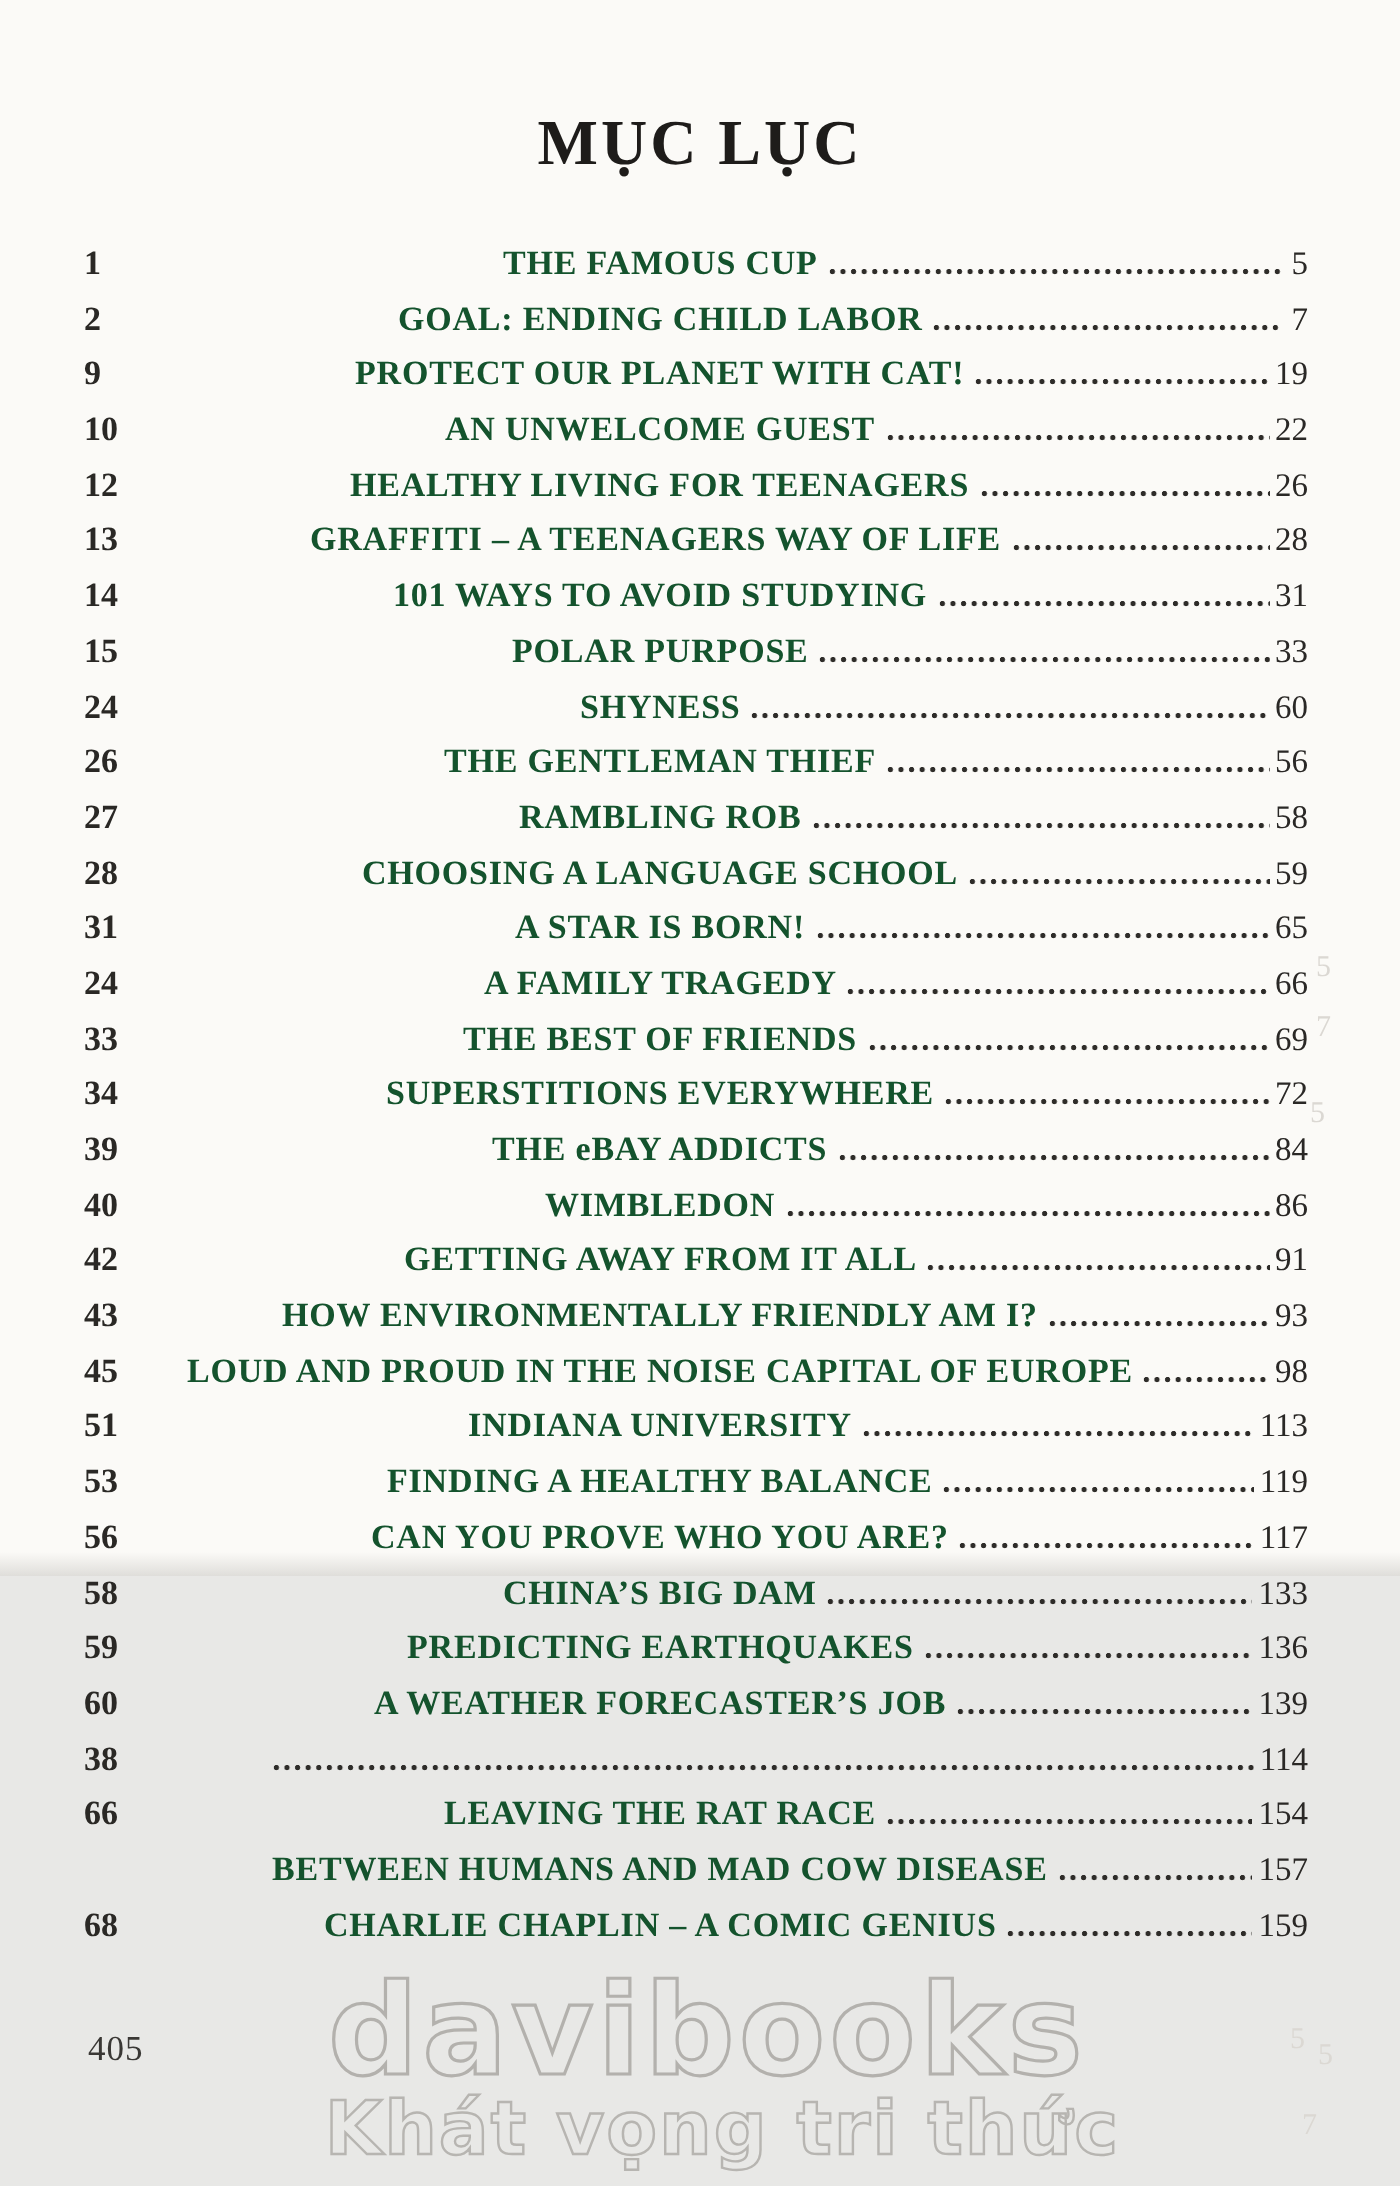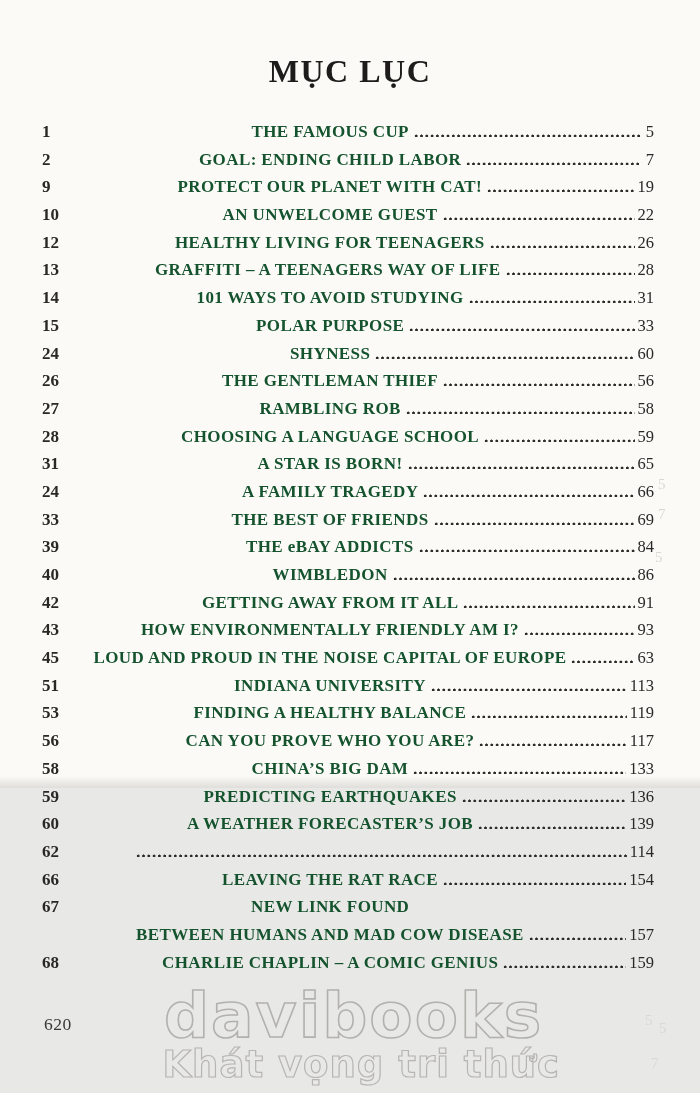--- a/index.html
+++ b/index.html
@@ -177,20 +177,27 @@
     <span class="pageno">66</span>
   </div>
       <div class="row">
     <span class="unit">33</span>
     <span class="spacer" style="width: 141.5px;"></span>
     <span class="title">THE BEST OF FRIENDS</span>
     <span class="dots"></span>
     <span class="pageno">69</span>
   </div>
       <div class="row">
+    <span class="unit">34</span>
+    <span class="spacer" style="width: 103px;"></span>
+    <span class="title">SUPERSTITIONS EVERYWHERE</span>
+    <span class="dots"></span>
+    <span class="pageno">72</span>
+  </div>
+      <div class="row">
     <span class="unit">39</span>
     <span class="spacer" style="width: 156px;"></span>
     <span class="title">THE eBAY ADDICTS</span>
     <span class="dots"></span>
     <span class="pageno">84</span>
   </div>
       <div class="row">
     <span class="unit">40</span>
     <span class="spacer" style="width: 182.5px;"></span>
     <span class="title">WIMBLEDON</span>
@@ -209,21 +216,21 @@
     <span class="spacer" style="width: 51px;"></span>
     <span class="title">HOW ENVIRONMENTALLY FRIENDLY AM I?</span>
     <span class="dots"></span>
     <span class="pageno">93</span>
   </div>
       <div class="row">
     <span class="unit">45</span>
     <span class="spacer" style="width: 3.5px;"></span>
     <span class="title">LOUD AND PROUD IN THE NOISE CAPITAL OF EUROPE</span>
     <span class="dots"></span>
-    <span class="pageno">63</span>
+    <span class="pageno">98</span>
   </div>
       <div class="row">
     <span class="unit">51</span>
     <span class="spacer" style="width: 144px;"></span>
     <span class="title">INDIANA UNIVERSITY</span>
     <span class="dots"></span>
     <span class="pageno">113</span>
   </div>
       <div class="row">
     <span class="unit">53</span>
@@ -254,56 +261,49 @@
     <span class="pageno">136</span>
   </div>
       <div class="row">
     <span class="unit">60</span>
     <span class="spacer" style="width: 97px;"></span>
     <span class="title">A WEATHER FORECASTER’S JOB</span>
     <span class="dots"></span>
     <span class="pageno">139</span>
   </div>
       <div class="row">
-    <span class="unit">62</span>
+    <span class="unit">38</span>
     <span class="spacer" style="width: 40.5px;"></span>
     <span class="dots"></span>
     <span class="pageno">114</span>
   </div>
       <div class="row">
     <span class="unit">66</span>
     <span class="spacer" style="width: 132px;"></span>
     <span class="title">LEAVING THE RAT RACE</span>
     <span class="dots"></span>
     <span class="pageno">154</span>
   </div>
       <div class="row">
-    <span class="unit">67</span>
-    <span class="spacer" style="width: 161px;"></span>
-    <span class="title">NEW LINK FOUND</span>
-    <span class="dots" style="visibility: hidden;"></span>
-    <span class="pageno"></span>
-  </div>
-      <div class="row">
     <span class="unit"></span>
     <span class="spacer" style="width: 46px;"></span>
     <span class="title">BETWEEN HUMANS AND MAD COW DISEASE</span>
     <span class="dots"></span>
     <span class="pageno">157</span>
   </div>
       <div class="row">
     <span class="unit">68</span>
     <span class="spacer" style="width: 72px;"></span>
     <span class="title">CHARLIE CHAPLIN – A COMIC GENIUS</span>
     <span class="dots"></span>
     <span class="pageno">159</span>
   </div>
     </div>
 
-  <div class="book-page">620</div>
+  <div class="book-page">405</div>
 
   <div class="wm wm-brand">davibooks</div>
 
   <div class="wm wm-tagline">Khát vọng tri thức</div>
 
 <span class="ghost" style="left: 658px; top: 476px;">5</span>
     <span class="ghost" style="left: 658px; top: 506px;">7</span>
     <span class="ghost" style="left: 655px; top: 549px;">5</span>
     <span class="ghost" style="left: 645px; top: 1012px;">5</span>
     <span class="ghost" style="left: 659px; top: 1020px;">5</span>

